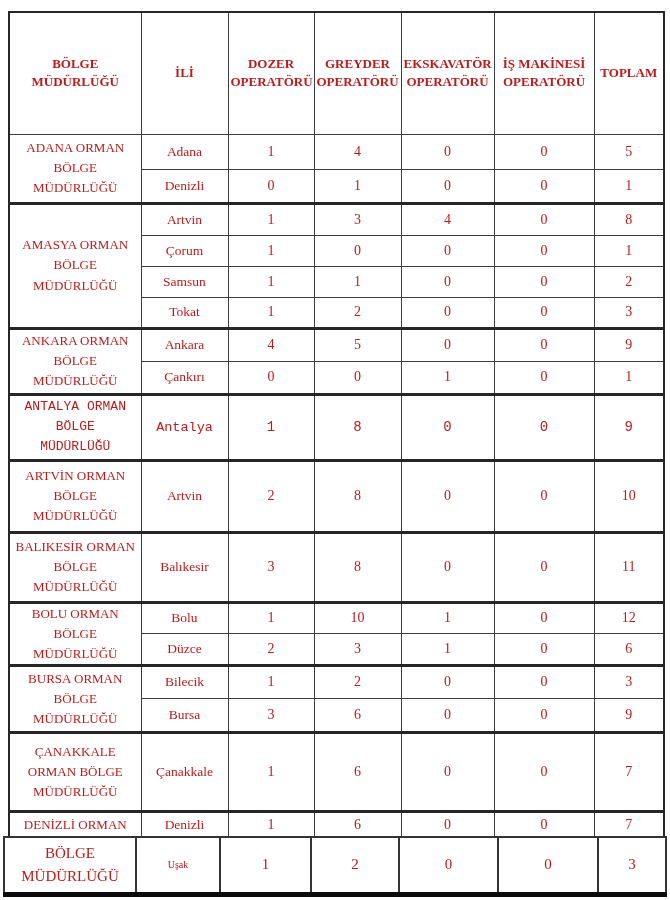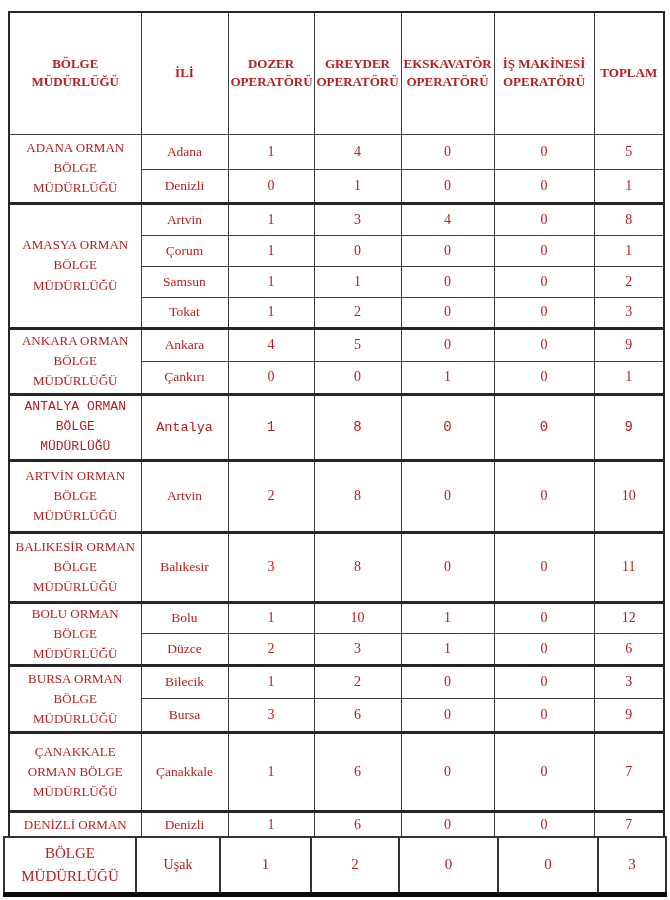--- a/index.html
+++ b/index.html
@@ -22,21 +22,21 @@
   .value-cell{font-size:14px;}
   #fragment-table{
     position:absolute;left:3px;top:836px;width:662px;
     border:2px solid #262626;border-bottom:5px solid #0a0a0a;
   }
   #fragment-table td{
     border:2px solid #333;text-align:center;vertical-align:middle;
     padding:0 2px;overflow:hidden;
   }
   #fragment-table .region-cell{font-size:15px;line-height:1.5;}
-  #fragment-table .province-cell{font-size:14px;margin-top:20px;}
+  #fragment-table .province-cell{font-size:10px;margin-top:20px;}
   #fragment-table .value-cell{font-size:15px;}
 </style>
 </head>
 <body>
 
 <div class="page">
 
   <table id="main-table">
     <colgroup>
       <col style="width:132px">

